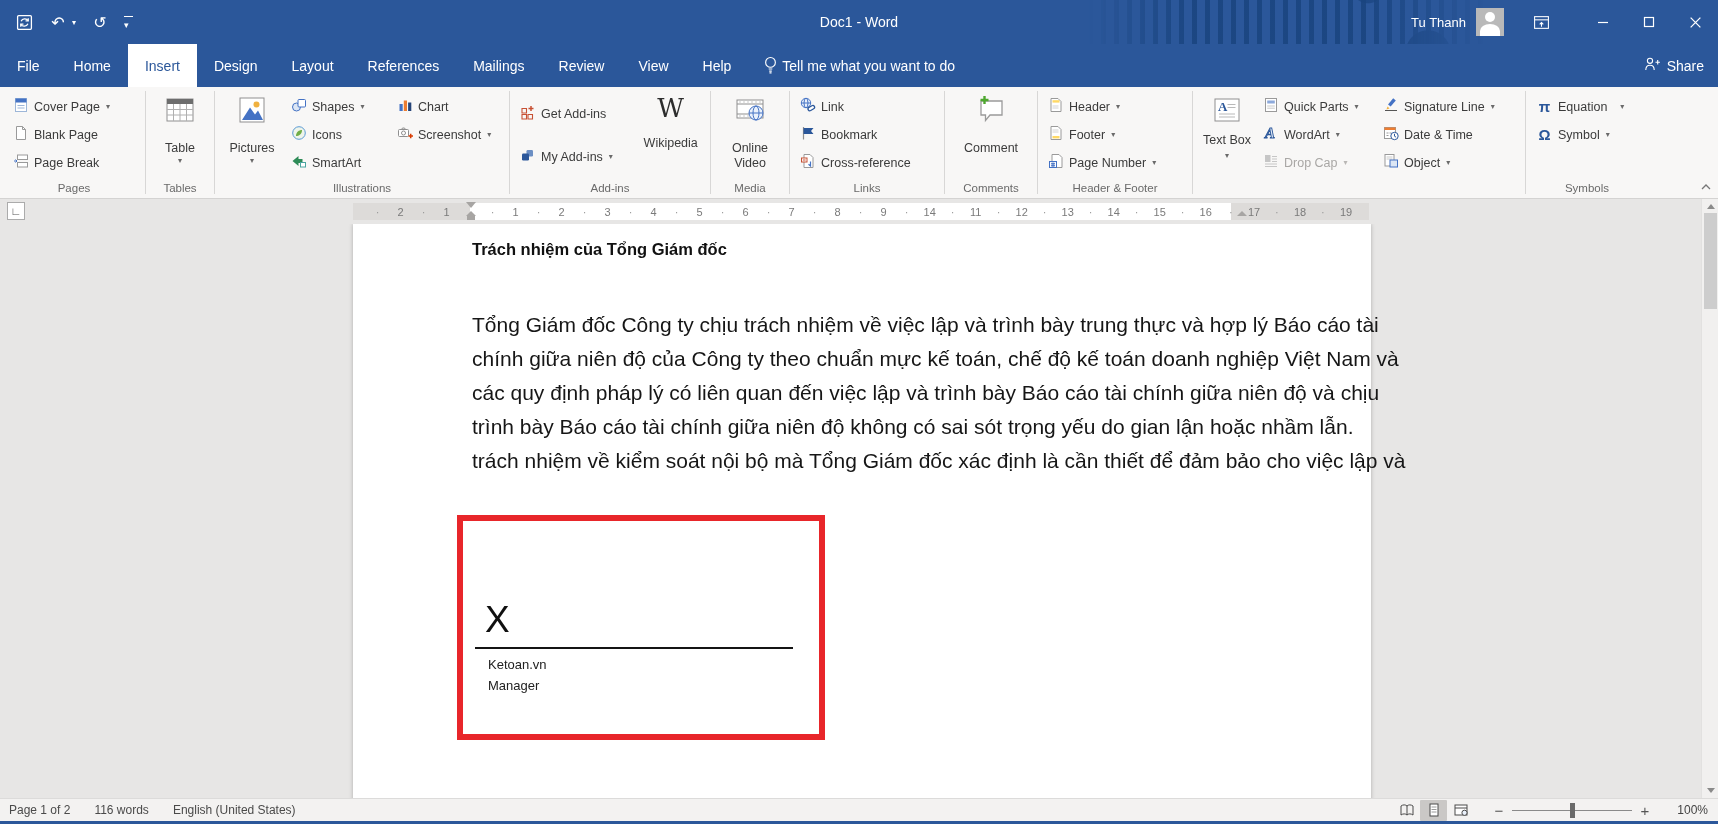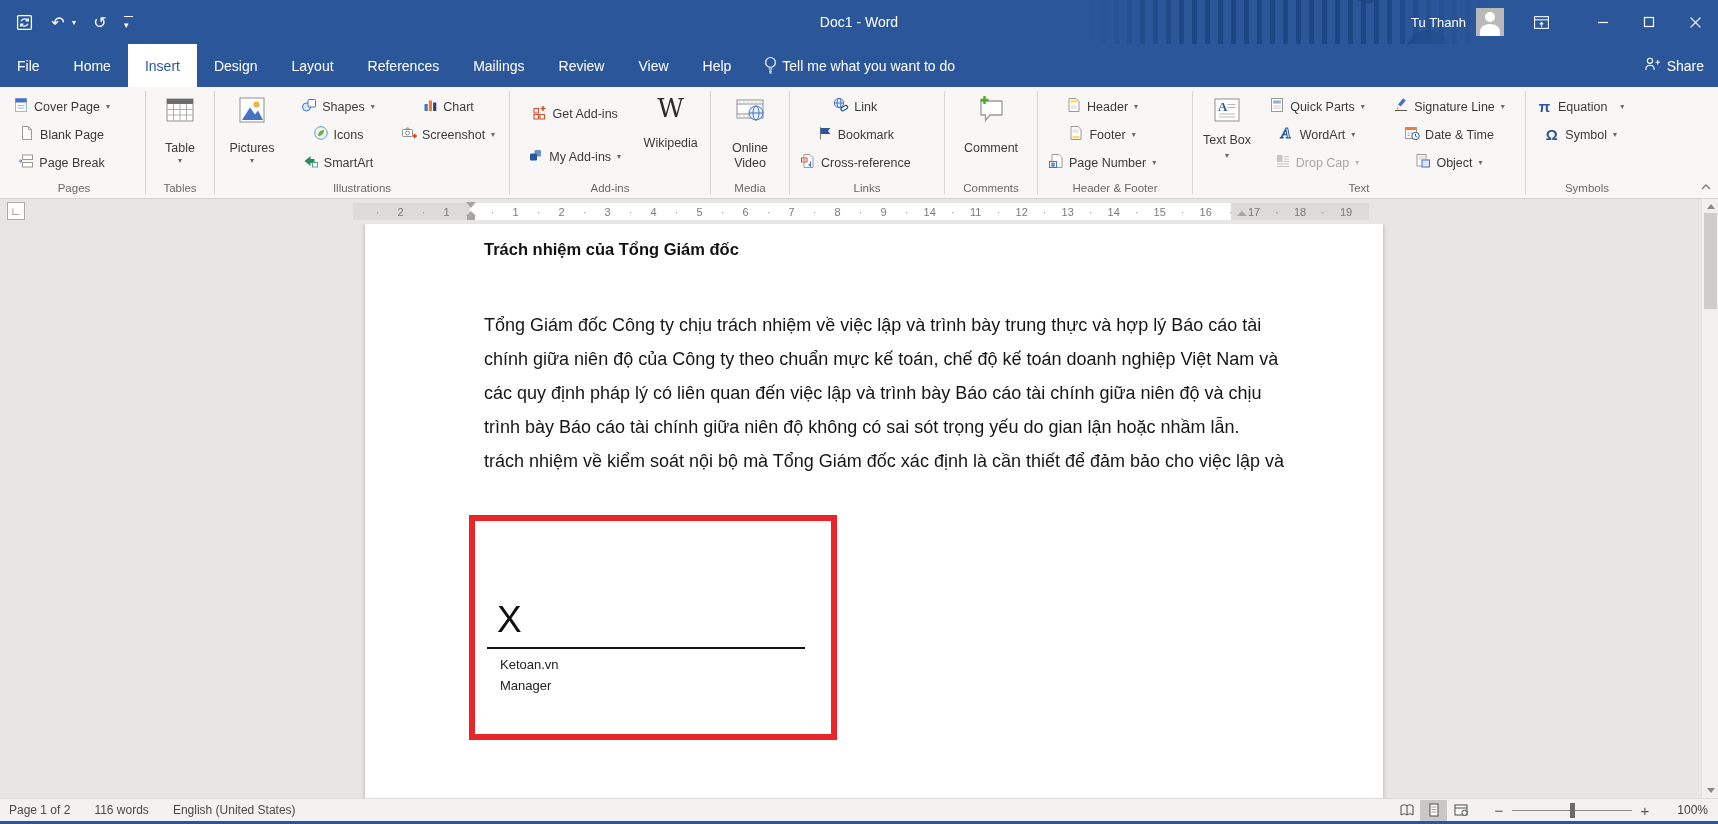--- a/index.html
+++ b/index.html
@@ -41,21 +41,21 @@
   .tab.active{background:#fff;color:var(--blue);}
   .tellme{display:flex;align-items:center;gap:3px;padding:0 14px;font-size:14px;}
   .share{position:absolute;right:14px;top:0;height:43px;display:flex;align-items:center;gap:6px;font-size:14px;color:#fff;}
 
   
   .ribbon{position:absolute;left:0;top:87px;width:100%;height:112px;background:var(--ribbon-bg);border-bottom:1px solid #d4d3d2;display:flex;align-items:stretch;padding-left:4px;}
   .rgroup{display:flex;flex-direction:column;padding:4px 4px 0;}
   .rgroup-content{flex:1;display:flex;align-items:flex-start;gap:2px;}
   .rgroup-label{height:18px;font-size:11.5px;color:var(--glabel);text-align:center;line-height:16px;}
   .rdivider{width:1px;background:var(--div);margin:4px 1px;}
-  .col-small{display:flex;flex-direction:column;justify-content:flex-start;gap:1px;padding-top:2px;align-items:center;}
+  .col-small{display:flex;flex-direction:column;justify-content:flex-start;gap:1px;padding-top:2px;}
   .col-small.center2{justify-content:center;gap:16px;padding-top:0;height:88px;}
   .rbtn{display:flex;align-items:center;gap:5px;padding:4px 5px;border-radius:2px;font-size:12.5px;color:var(--txt);white-space:nowrap;cursor:default;}
   .rbtn.small{height:27px;}
   .rbtn .caret{font-size:8px;color:#6a6a6a;margin-left:1px;}
   .rbtn.disabled{color:#a9a7a5;}
   .rbtn.disabled .caret{color:#b9b7b5;}
   .bigbtn{display:flex;flex-direction:column;align-items:center;justify-content:flex-start;width:64px;padding:3px 2px 0;font-size:12.5px;color:var(--txt);text-align:center;cursor:default;}
   .bigbtn .blbl{margin-top:12px;line-height:15px;max-width:62px;white-space:normal;}
   .bigbtn .caret{font-size:8px;color:#6a6a6a;}
   .bigbtn .lblwrap{display:flex;flex-wrap:wrap;justify-content:center;column-gap:4px;max-width:52px;margin-top:4px;line-height:15px;}
@@ -73,24 +73,24 @@
   .rcell{position:relative;width:46px;display:flex;align-items:center;justify-content:center;flex:0 0 46px;}
   .rcell::before{content:"·";position:absolute;left:-2px;color:#9a9a9a;}
   .mark{position:absolute;}
   .m-fl{left:466px;top:3px;border-left:5px solid transparent;border-right:5px solid transparent;border-top:6px solid #a7a5a3;}
   .m-hang{left:466px;top:12px;border-left:5px solid transparent;border-right:5px solid transparent;border-bottom:5px solid #a7a5a3;}
   .m-box{left:467px;top:17px;width:8px;height:4px;background:#a7a5a3;}
   .m-right{left:1237px;top:12px;border-left:5px solid transparent;border-right:5px solid transparent;border-bottom:5px solid #a7a5a3;}
 
   
   .docarea{position:absolute;left:0;top:224px;width:1701px;height:574px;background:var(--doc-gray);overflow:hidden;}
-  .page{position:absolute;left:353px;top:0;width:1018px;height:600px;background:#fff;box-shadow:0 0 4px rgba(0,0,0,.25);margin-left:12px;}
+  .page{position:absolute;left:353px;top:0;width:1018px;height:600px;background:#fff;box-shadow:0 0 4px rgba(0,0,0,.25);}
   .doc-heading{position:absolute;left:119px;top:16px;font-size:16.5px;font-weight:bold;color:#111;white-space:nowrap;}
   .body-text{position:absolute;left:119px;top:84px;}
-  .bline{height:34px;line-height:34px;font-size:18px;color:#161616;white-space:nowrap;}
+  .bline{height:34px;line-height:34px;font-size:21px;color:#161616;white-space:nowrap;}
   .sig-box{position:absolute;left:104px;top:291px;width:368px;height:225px;border:6px solid var(--red);background:#fff;}
   .sig-x{position:absolute;left:22px;top:78px;font-size:37px;color:#101010;}
   .sig-line{position:absolute;left:12px;top:126px;width:318px;border-top:2px solid #141414;}
   .sig-name{position:absolute;left:25px;top:136px;font-size:13px;color:#222;}
   .sig-title{position:absolute;left:25px;top:157px;font-size:13px;color:#222;}
 
   
   .vscroll{position:absolute;right:0;top:199px;width:17px;height:599px;background:#f1f0ef;border-left:1px solid #e2e1e0;}
   .vs-up{position:absolute;left:5px;top:5px;border-left:4px solid transparent;border-right:4px solid transparent;border-bottom:5px solid #8a8a8a;}
   .vs-thumb{position:absolute;left:2px;top:14px;width:13px;height:96px;background:#cdcdcd;}
@@ -496,21 +496,20 @@
             <span><svg width="16" height="16" viewBox="0 0 16 16">
                   <rect x="2" y="1.5" width="9" height="11.5" fill="#fff" stroke="#9a9a9a"></rect>
                   <path d="M3.5 4h6M3.5 6h6" stroke="#c9c9c9"></path>
                   <rect x="7" y="7" width="7.5" height="7" fill="#dce6f4" stroke="#4472c4"></rect>
                 </svg></span>
             <span>Object</span>
               <span class="caret">▾</span>
           </div>
         </div>
       </div>
-      <div class="rgroup-label">Text</div>
     </div>
     <div class="rdivider"></div>
 
     <div class="rgroup" style="width:120px">
       <div class="rgroup-content">
         <div class="col-small">
           <div class="rbtn small">
             <span class="glyph-ic">π</span>
             <span>Equation</span>
               <span class="caret" style="margin-left:8px">▾</span>

